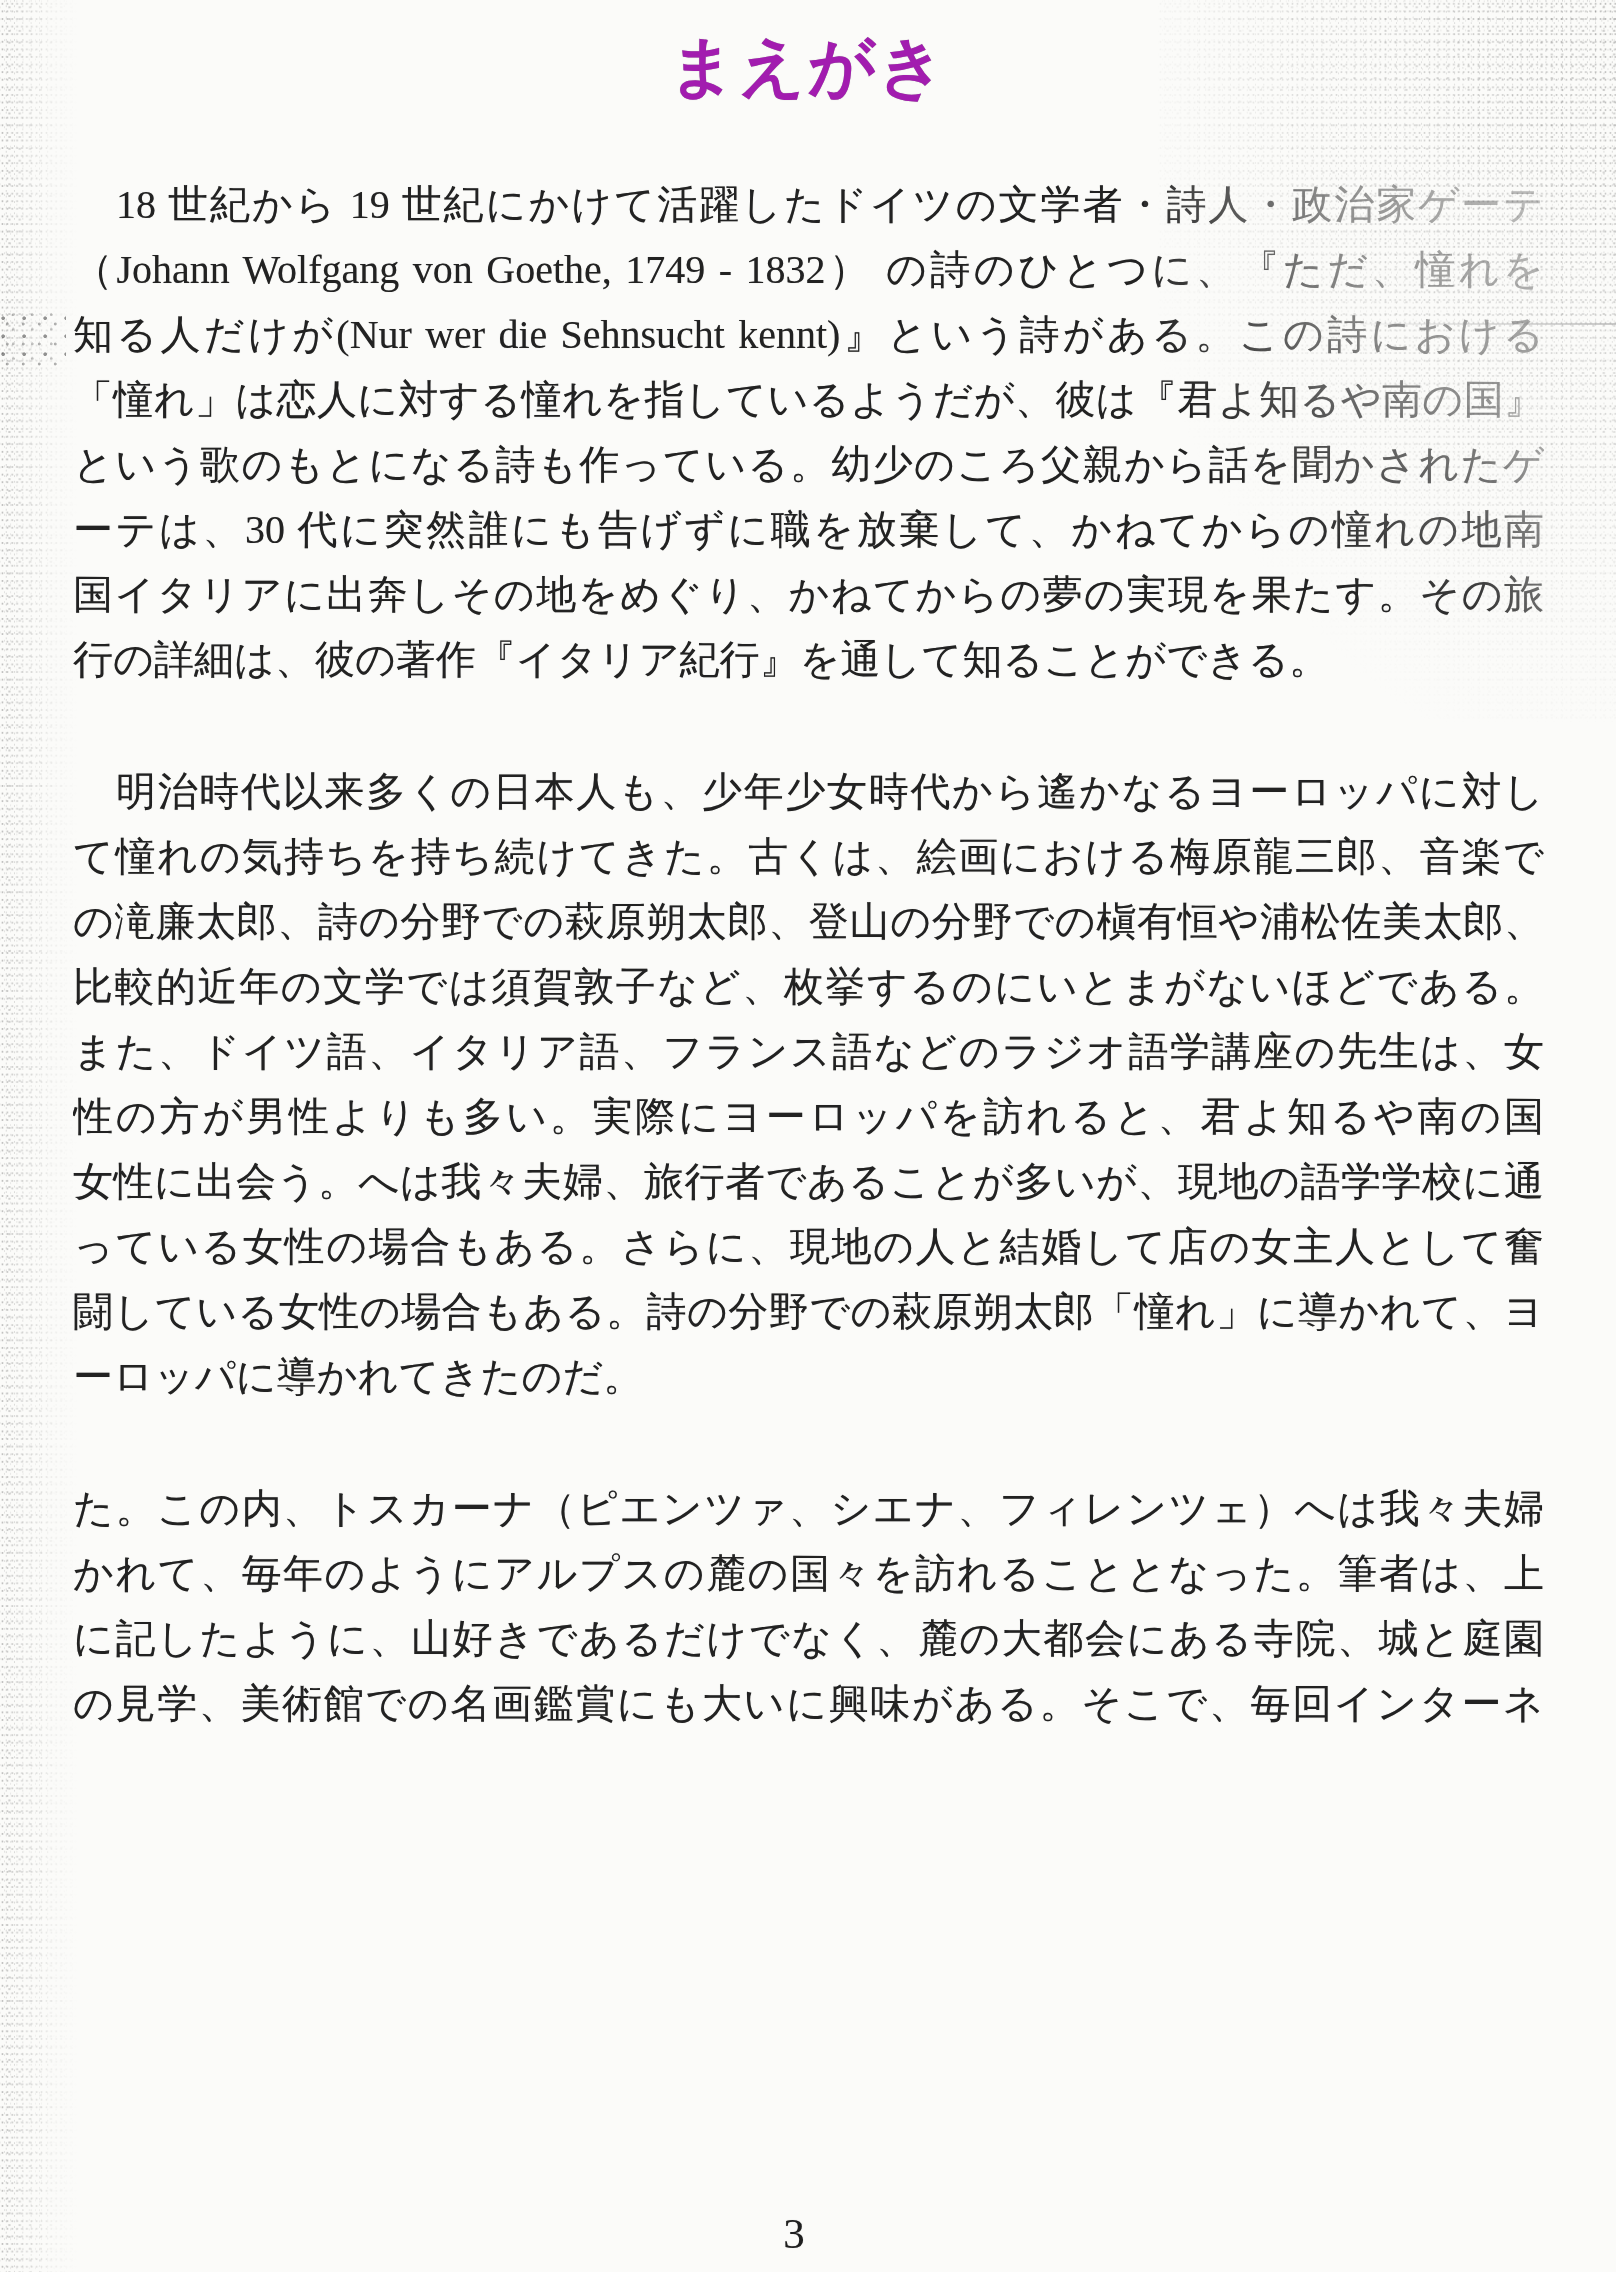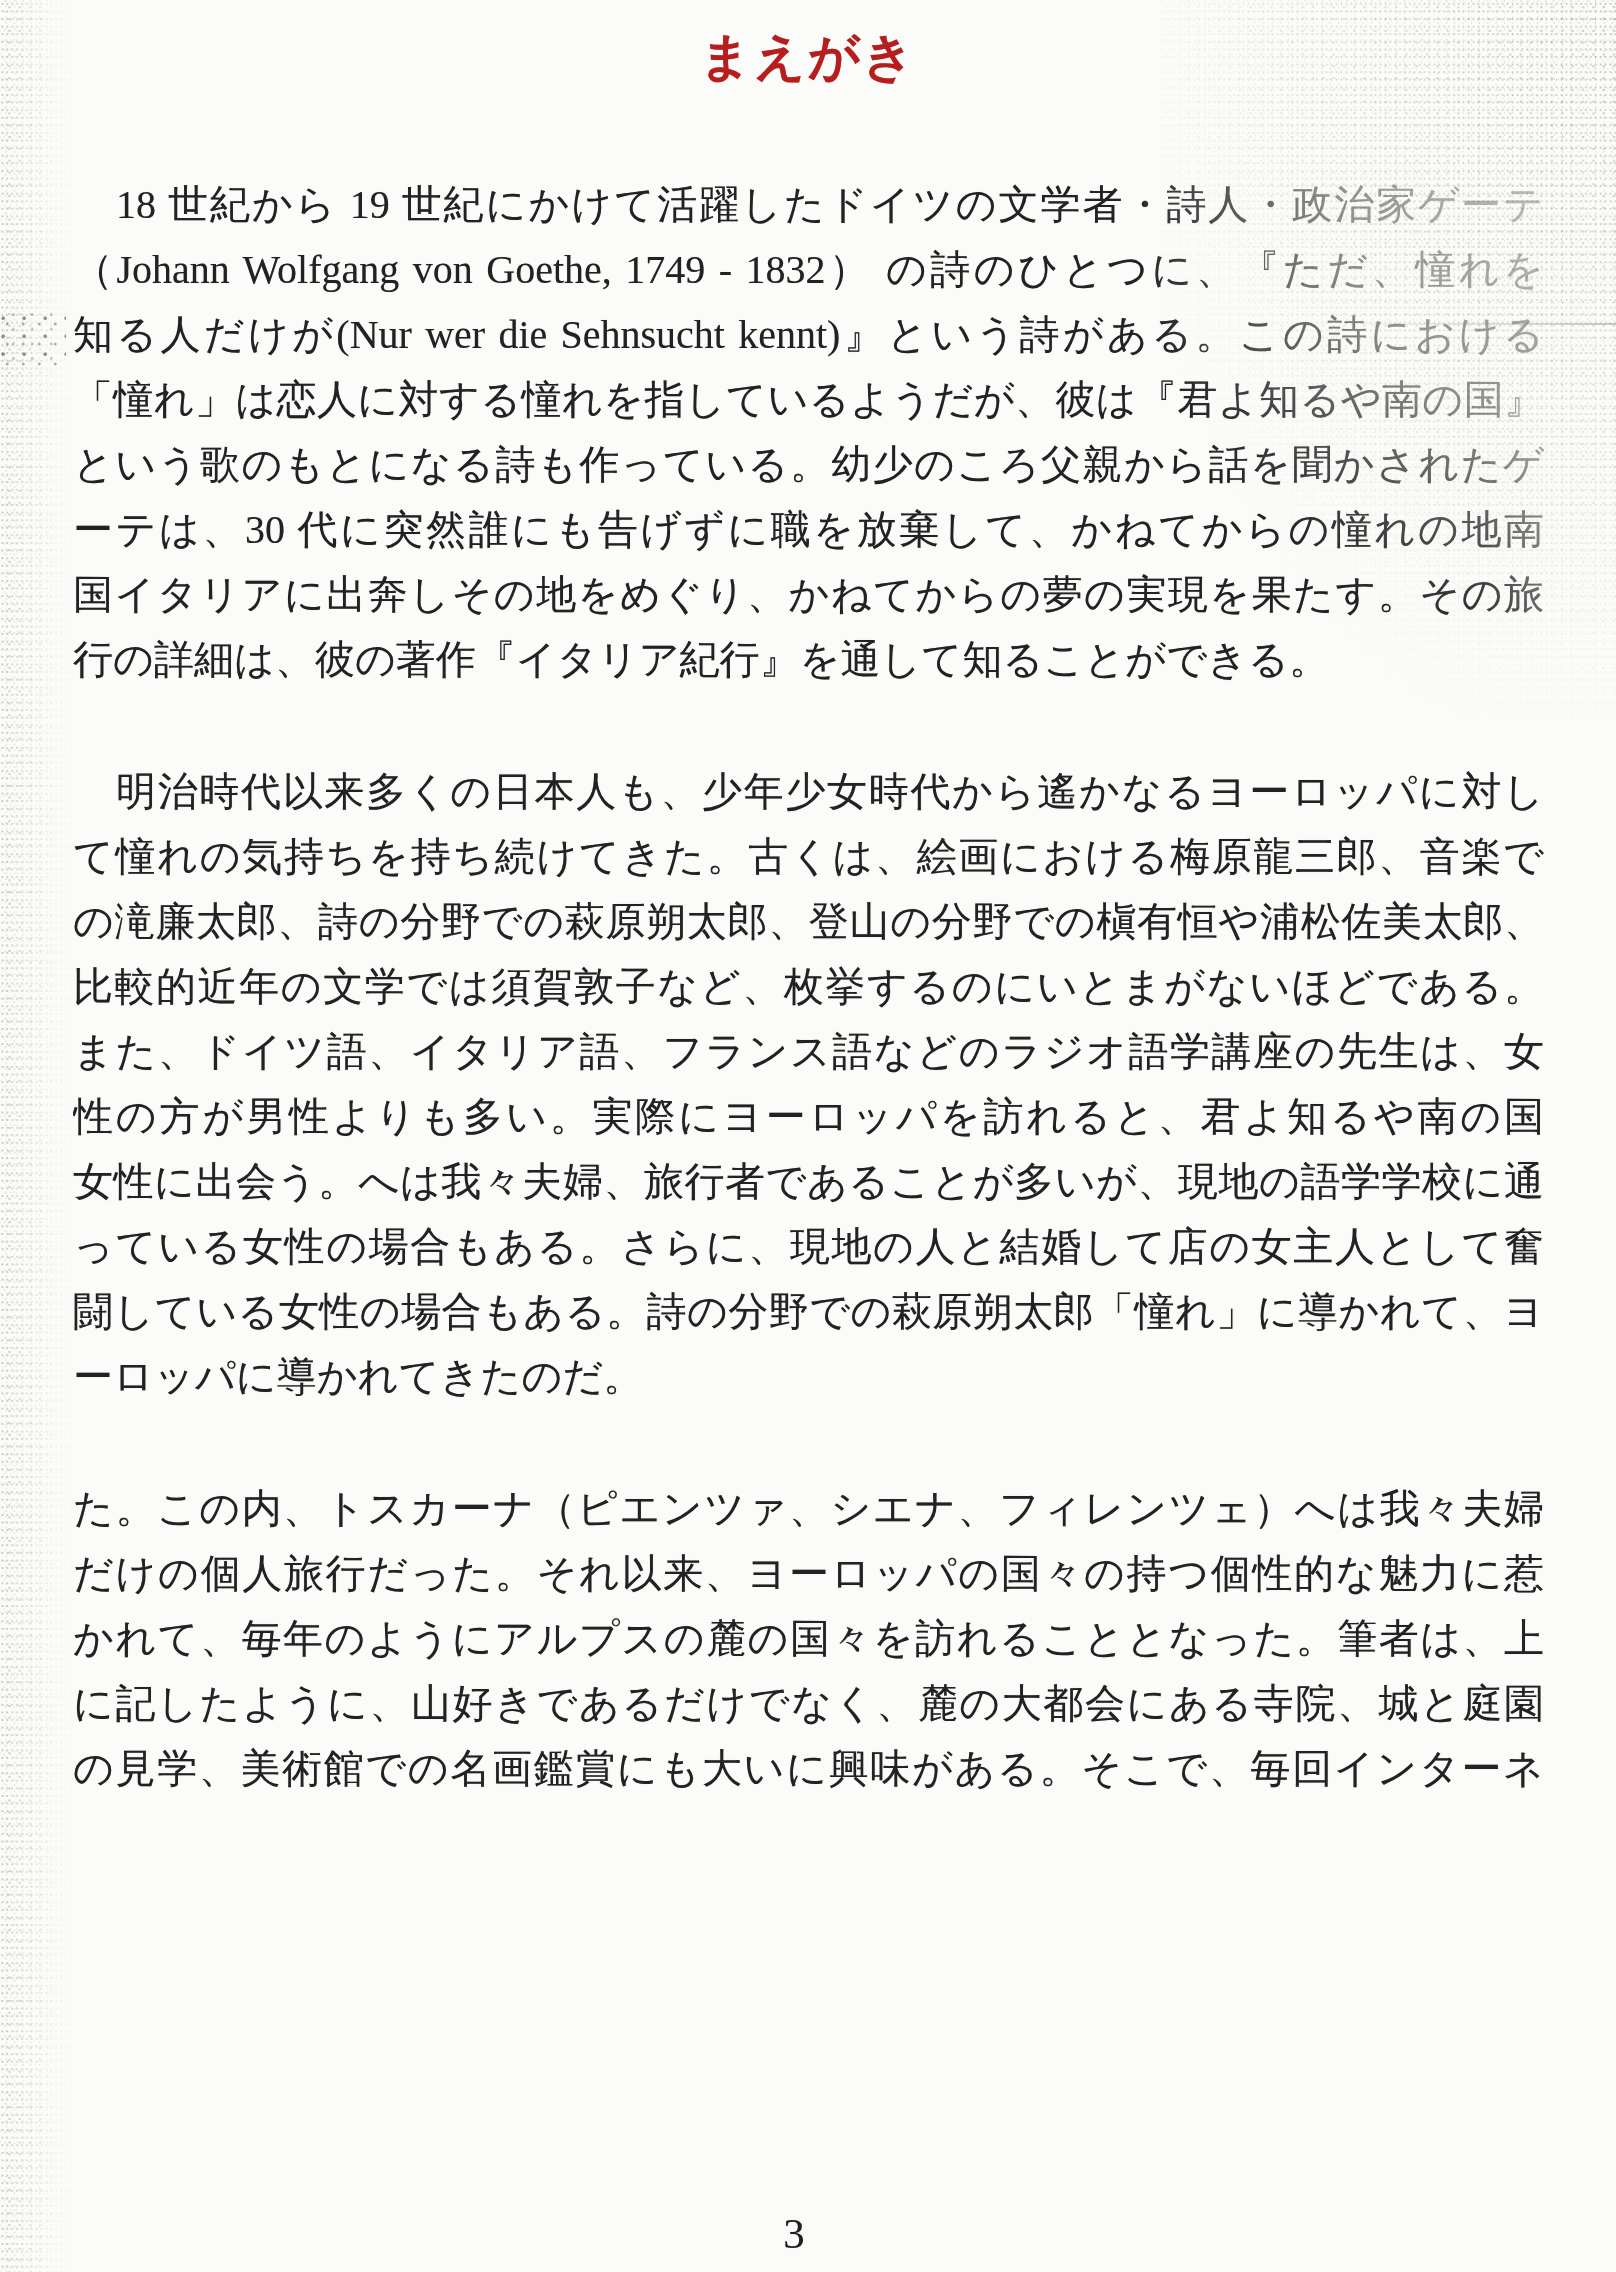--- a/index.html
+++ b/index.html
@@ -82,25 +82,25 @@
   }
 
   
   .title {
     position: absolute;
     left: 0; top: 26px;
     width: 100%;
     margin: 0;
     z-index: 2;
     text-align: center;
-    font-size: 51px;
+    font-size: 66px;
     line-height: 1.25;
     font-weight: 600;
     letter-spacing: 2.1px;
-    color: #b91c1c;
+    color: #a21caf;
     text-shadow: 0 0 0.7px rgba(20,20,20,.45);
   }
   .body-text {
     position: absolute;
     left: 73px; top: 172px;
     width: 1471px;
     z-index: 2;
     font-size: 40px;
     color: #222;
     text-shadow: 0 0 0.7px rgba(30,30,30,.40);
@@ -164,21 +164,20 @@
       <div class="line">性の方が男性よりも多い。実際にヨーロッパを訪れると、君よ知るや南の国</div>
       <div class="line">女性に出会う。へは我々夫婦、旅行者であることが多いが、現地の語学学校に通</div>
       <div class="line">っている女性の場合もある。さらに、現地の人と結婚して店の女主人として奮</div>
       <div class="line">闘している女性の場合もある。詩の分野での萩原朔太郎「憧れ」に導かれて、ヨ</div>
       <div class="line last">ーロッパに導かれてきたのだ。</div>
     </div>
 
 
     <div class="para">
       <div class="line">た。この内、トスカーナ（ピエンツァ、シエナ、フィレンツェ）へは我々夫婦</div>
-      <div class="line">だけの個人旅行だった。それ以来、ヨーロッパの国々の持つ個性的な魅力に惹</div>
       <div class="line">かれて、毎年のようにアルプスの麓の国々を訪れることとなった。筆者は、上</div>
       <div class="line">に記したように、山好きであるだけでなく、麓の大都会にある寺院、城と庭園</div>
       <div class="line">の見学、美術館での名画鑑賞にも大いに興味がある。そこで、毎回インターネ</div>
     </div>
 
   </div>
 
   <div class="fade-tr"></div>
   <div class="fade-right-strip"></div>
   <div class="noise-tr speckle"></div>

